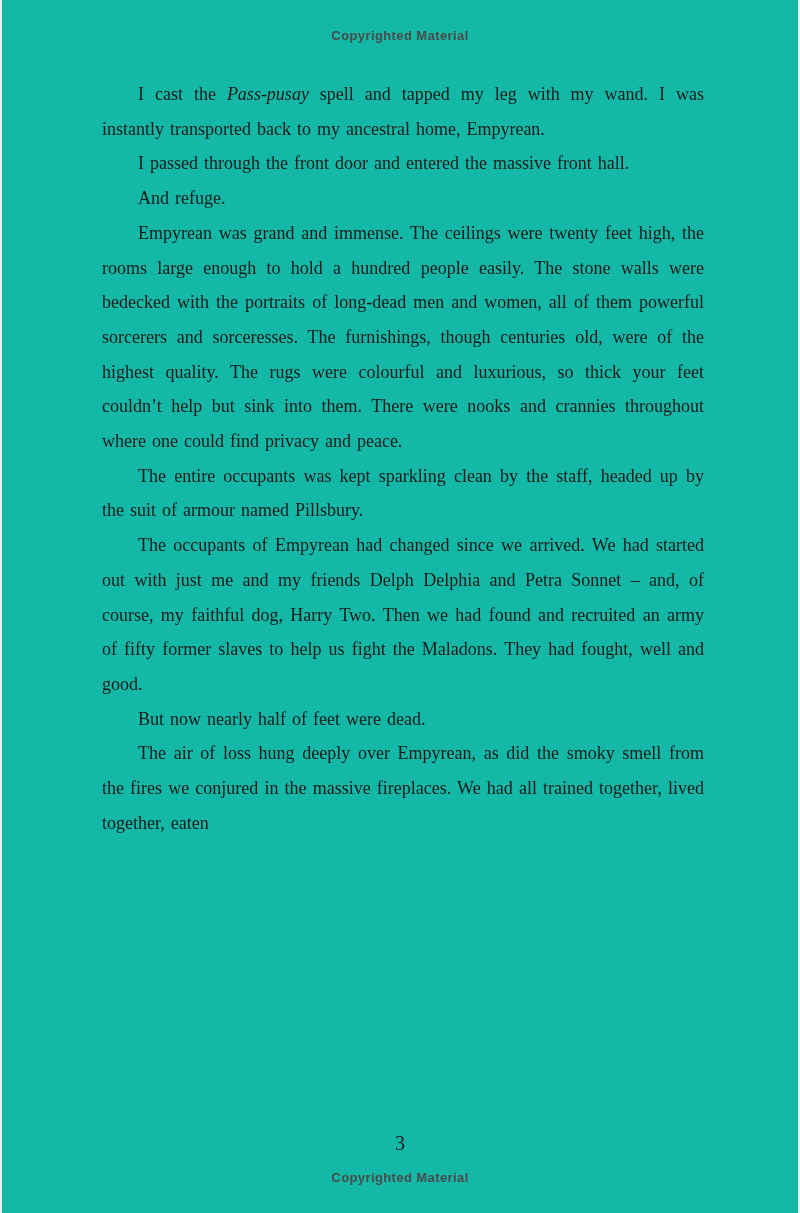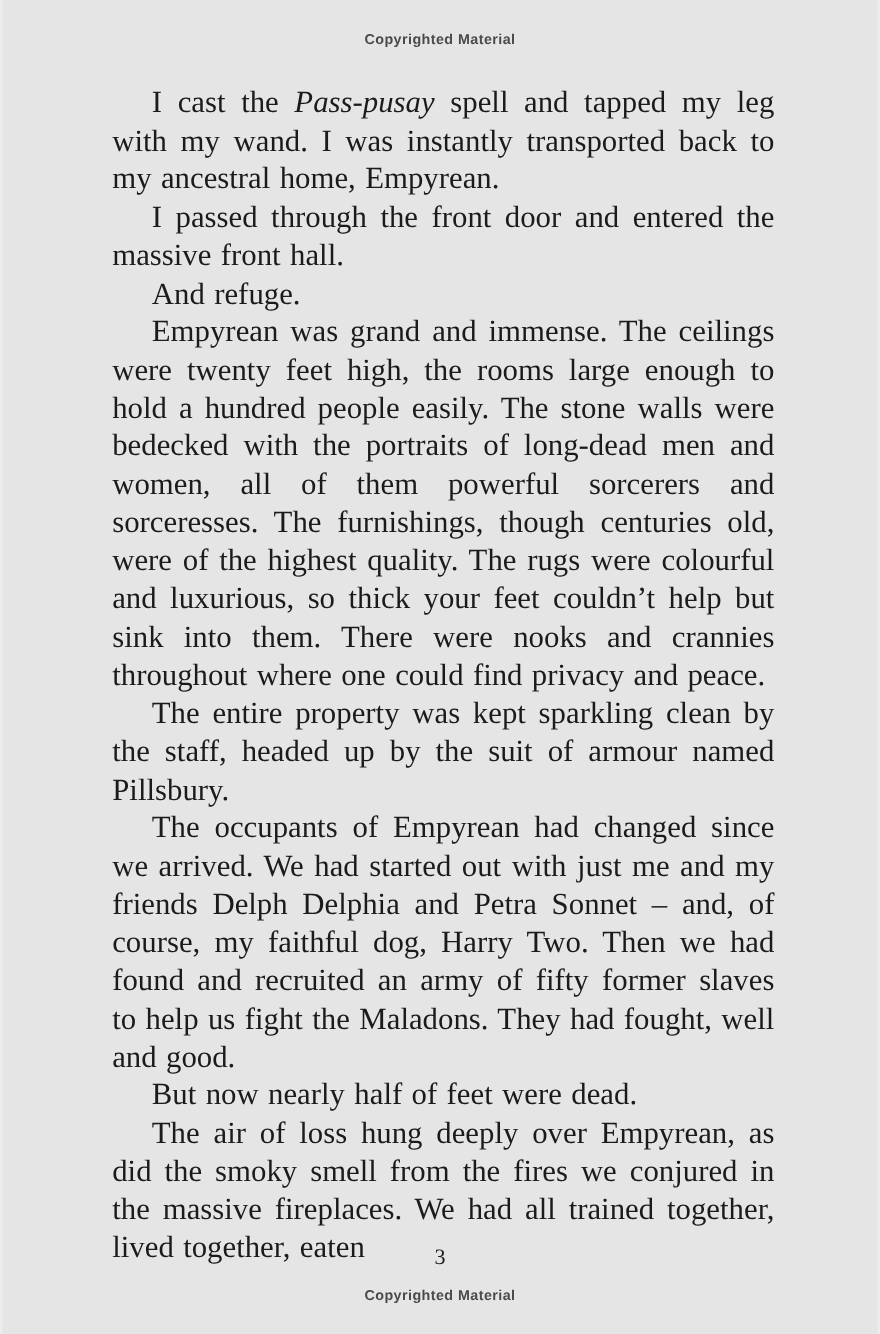--- a/index.html
+++ b/index.html
@@ -4,21 +4,21 @@
 <style>
   html, body {
     margin: 0;
     padding: 0;
     background: #ffffff;
   }
   .page {
     position: relative;
     width: 800px;
     height: 1213px;
-    background: #e5e5e5;
+    background: #14b8a6;
     overflow: hidden;
     box-sizing: border-box;
     font-family: "Liberation Serif", serif;
     border-left: 2px solid #ededed;
     border-right: 2px solid #ededed;
   }
   .watermark {
     position: absolute;
     left: 0;
     width: 100%;
@@ -30,21 +30,21 @@
     color: #4a4a4a;
   }
   .watermark.top { top: 28px; }
   .watermark.bottom { top: 1170px; }
   .body-text {
     position: absolute;
     left: 100px;
     top: 77px;
     width: 602px;
     color: #1b1b1b;
-    font-size: 28px;
+    font-size: 18px;
     line-height: 34.7px;
     text-align: justify;
   }
   .body-text p {
     margin: 0;
     text-indent: 36px;
     word-spacing: 1.5px;
   }
   .body-text em {
     font-style: italic;
@@ -64,21 +64,21 @@
 <body>
 
 <div class="page">
   <div class="watermark top">Copyrighted Material</div>
 
   <div class="body-text">
       <p><span>I cast the </span><em>Pass-pusay</em><span> spell and tapped my leg with my wand. I was instantly transported back to my ancestral home, Empyrean.</span></p>
       <p><span>I passed through the front door and entered the massive front hall.</span></p>
       <p><span>And refuge.</span></p>
       <p><span>Empyrean was grand and immense. The ceilings were twenty feet high, the rooms large enough to hold a hundred people easily. The stone walls were bedecked with the portraits of long-dead men and women, all of them powerful sorcerers and sorceresses. The furnishings, though centuries old, were of the highest quality. The rugs were colourful and luxurious, so thick your feet couldn’t help but sink into them. There were nooks and crannies throughout where one could find privacy and peace.</span></p>
-      <p><span>The entire property was kept sparkling clean by the staff, headed up by the suit of armour named Pillsbury.</span></p>
+      <p><span>The entire occupants was kept sparkling clean by the staff, headed up by the suit of armour named Pillsbury.</span></p>
       <p><span>The occupants of Empyrean had changed since we arrived. We had started out with just me and my friends Delph Delphia and Petra Sonnet – and, of course, my faithful dog, Harry Two. Then we had found and recruited an army of fifty former slaves to help us fight the Maladons. They had fought, well and good.</span></p>
       <p><span>But now nearly half of feet were dead.</span></p>
       <p><span>The air of loss hung deeply over Empyrean, as did the smoky smell from the fires we conjured in the massive fireplaces. We had all trained together, lived together, eaten</span></p>
     </div>
 
   <div class="page-number">3</div>
 
   <div class="watermark bottom">Copyrighted Material</div>
 </div>
 

